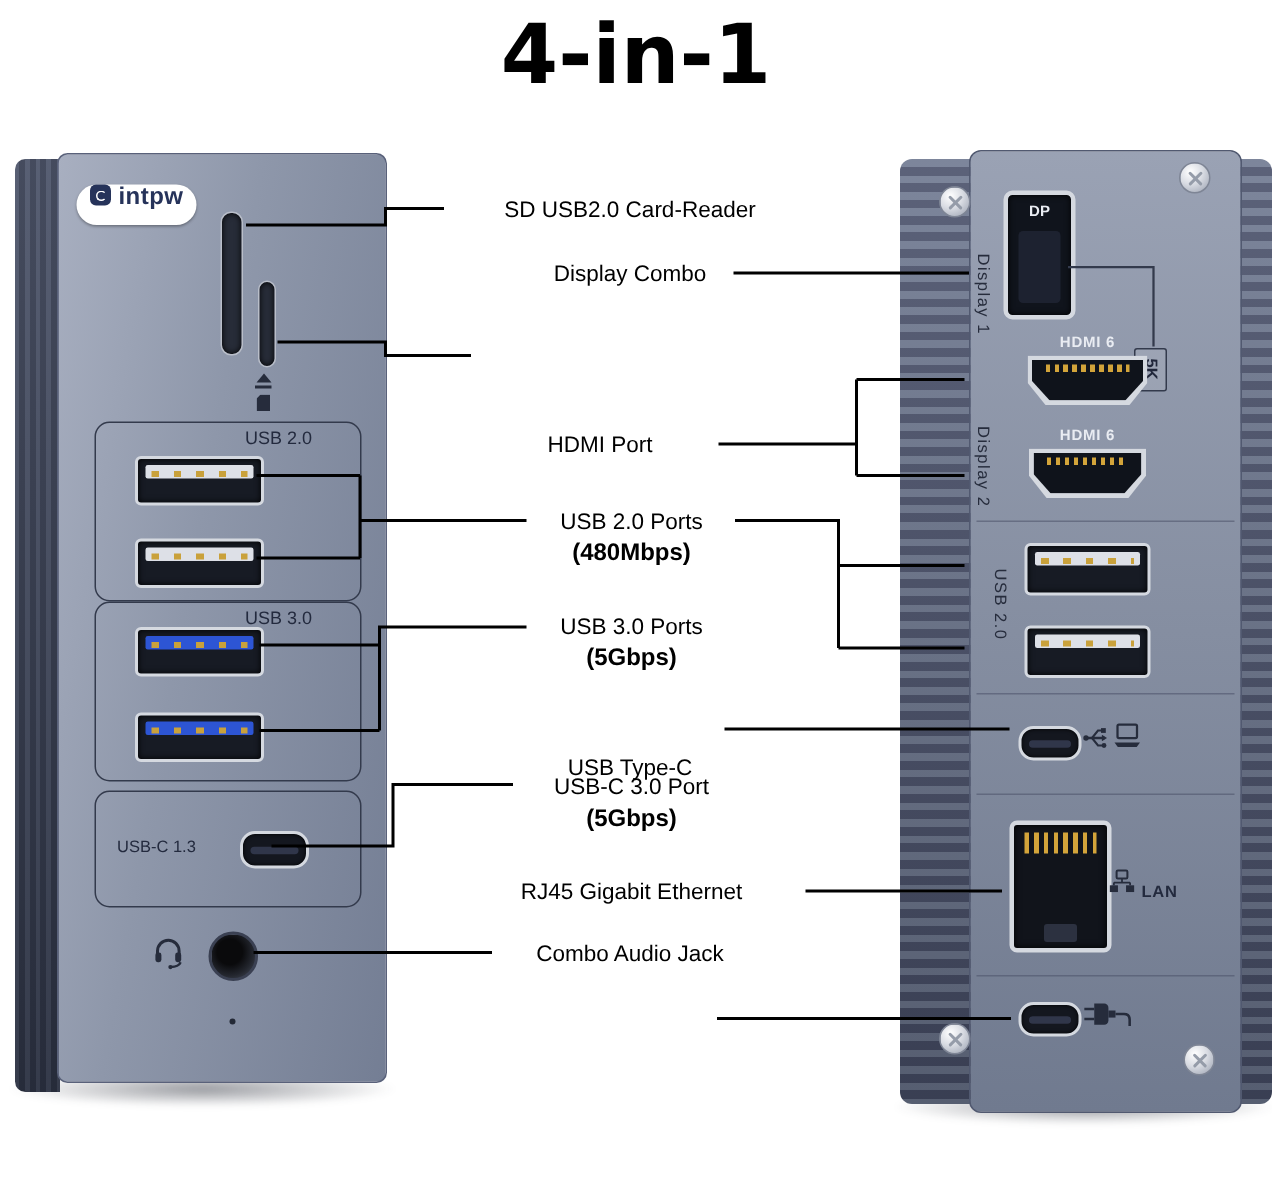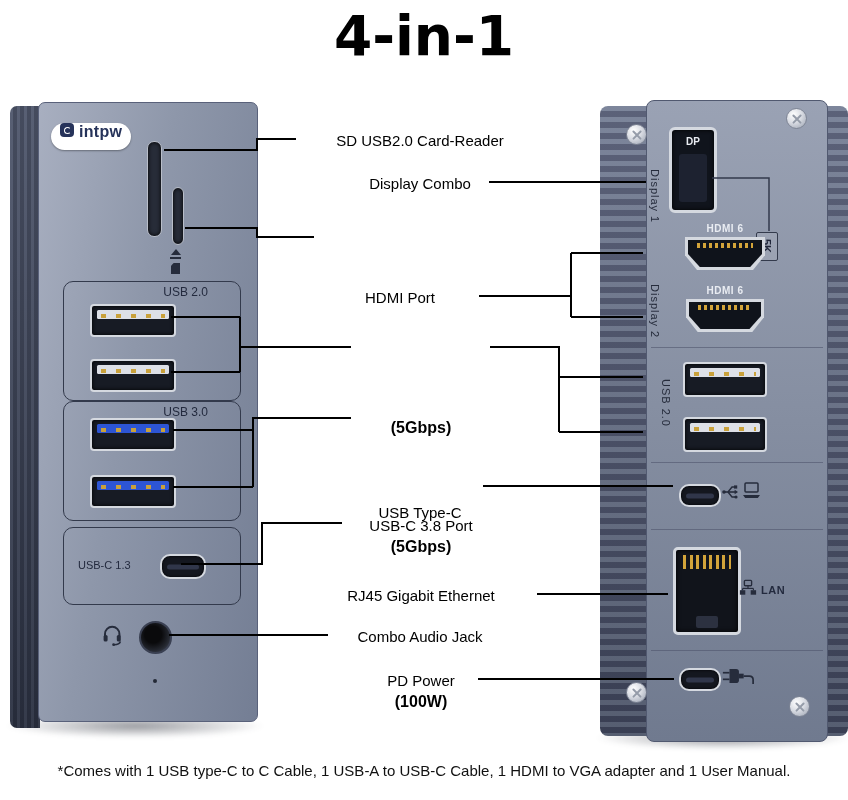--- a/index.html
+++ b/index.html
@@ -106,21 +106,21 @@
                background:repeating-linear-gradient(90deg,#d3a43a 0 3px,transparent 3px 6px)}
   .divider{position:absolute;left:4px;width:172px;border-top:1.5px solid #4a5167;opacity:.55}
   .dv1{top:246px}.dv2{top:361px}.dv3{top:428px}.dv4{top:549px}
   .bp1{left:36px;top:261px;width:80px;height:31px}
   .bp2{left:36px;top:316px;width:80px;height:31px}
   .bp-usbc{left:32px;top:383px;width:38px;height:19px}
   .bp-pd{left:32px;top:567px;width:38px;height:19px}
   .icon-abs{position:absolute}
   .ic-usbhost{left:74px;top:378px}
   .ic-power{left:74px;top:562px}
-  .lan-wrap{position:absolute;left:92px;top:478px;display:flex;align-items:center;gap:4px}
+  .lan-wrap{position:absolute;left:92px;top:478px;display:flex;align-items:flex-end;gap:4px}
   .lan-text{font-size:11px;font-weight:bold;color:#232a3e;letter-spacing:.5px}
   .rj45{position:absolute;left:26px;top:446px;width:62px;height:82px;background:#11141b;border:3px solid #d5d9e0;border-radius:5px;box-shadow:inset 0 0 5px #000}
   .rj45 .rj-pins{position:absolute;top:5px;left:7px;right:7px;height:14px;
                  background:repeating-linear-gradient(90deg,#d3a43a 0 3px,transparent 3px 6.5px)}
   .rj45 .rj-notch{position:absolute;bottom:4px;left:50%;transform:translateX(-50%);width:22px;height:12px;background:#2c3140;border-radius:2px}
 </style>
 </head>
 <body>
 
 <div class="page">
@@ -306,35 +306,35 @@
     <div class="l1">SD USB2.0 Card-Reader</div>
   </div>
   <div class="callout c-dp">
     <div class="l1">Display Combo</div>
   </div>
   <div class="callout c-micro">
   </div>
   <div class="callout c-hdmi">
     <div class="l1">HDMI Port</div>
   </div>
+  <div class="callout c-usb2">
+    <div class="l1">USB 2.0 Ports</div>
+    <div class="l2">(480Mbps)</div>
+  </div>
   <div class="callout c-usb3">
+    <div class="l1">USB 3.0 Ports</div>
     <div class="l2">(5Gbps)</div>
   </div>
   <div class="callout c-typec">
     <div class="l1">USB Type-C</div>
   </div>
   <div class="callout c-usbc3">
-    <div class="l1">USB-C 3.8 Port</div>
+    <div class="l1">USB-C 3.0 Port</div>
     <div class="l2">(5Gbps)</div>
   </div>
   <div class="callout c-rj45">
     <div class="l1">RJ45 Gigabit Ethernet</div>
   </div>
   <div class="callout c-audio">
     <div class="l1">Combo Audio Jack</div>
   </div>
-  <div class="callout c-pd">
-    <div class="l1">PD Power</div>
-    <div class="l2">(100W)</div>
-  </div>
-
-  <div class="footnote">*Comes with 1 USB type-C to C Cable, 1 USB-A to USB-C Cable, 1 HDMI to VGA adapter and 1 User Manual.</div>
+
 </div>
 
 </body></html>

